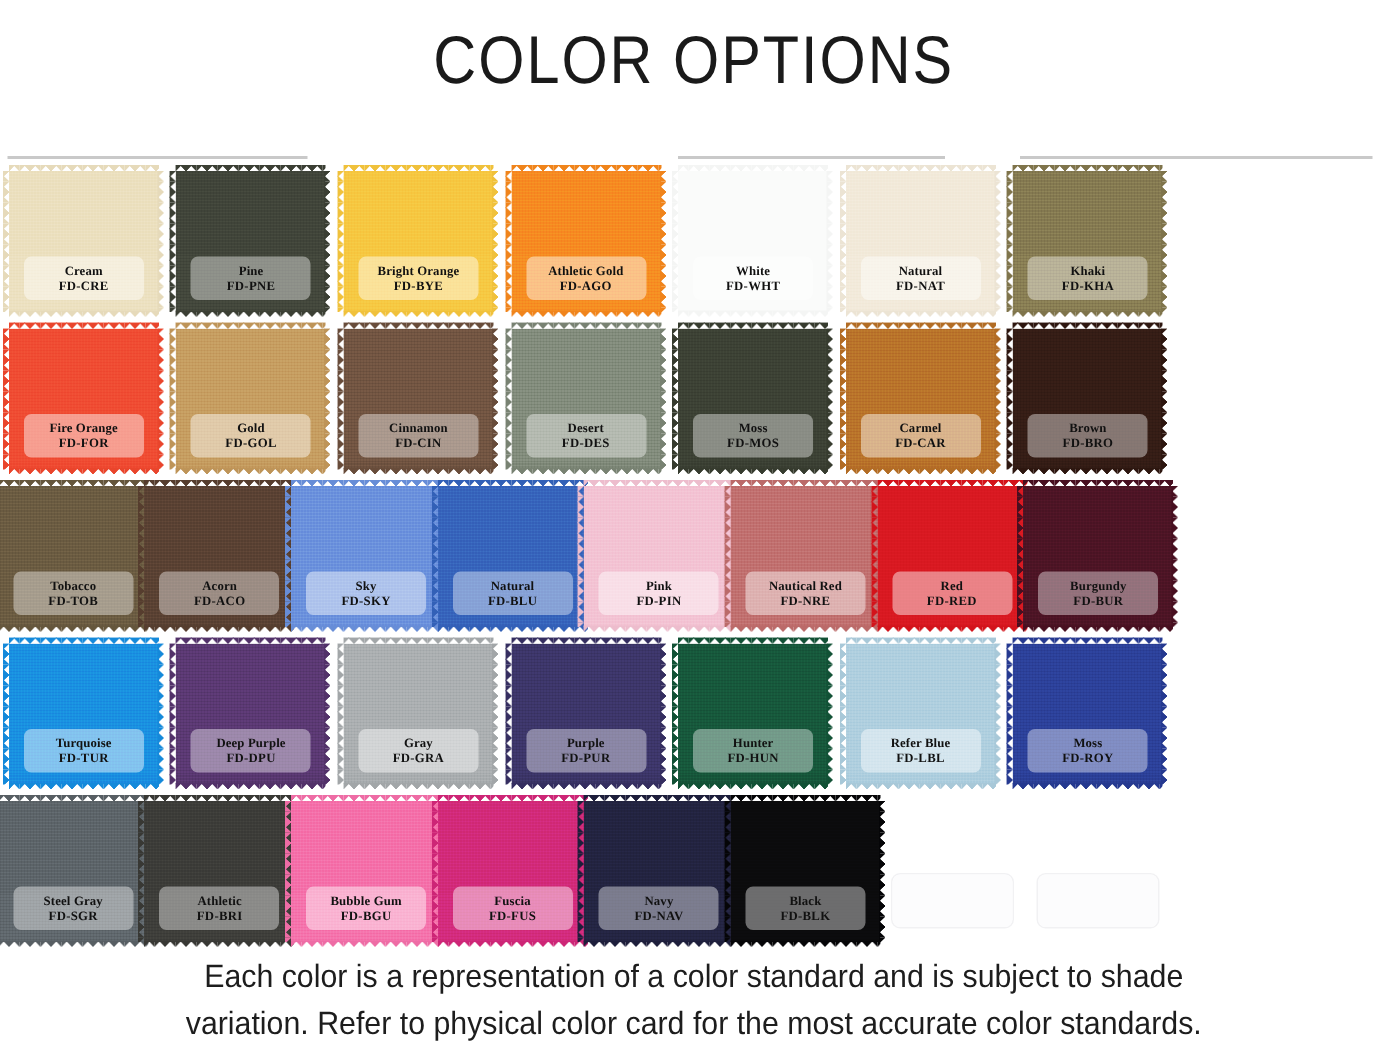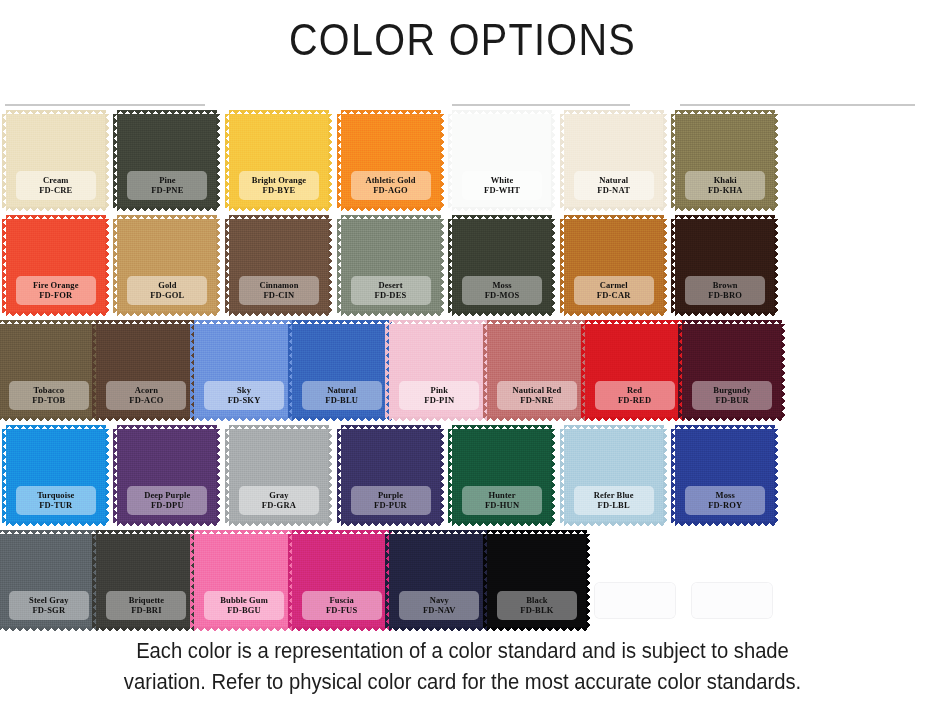--- a/index.html
+++ b/index.html
@@ -535,21 +535,21 @@
         </div>
       </div>
       <div class="cell">
         <div class="swatch">
           <div class="fabric" style="background-color: rgb(62, 62, 58);"></div>
           <div class="zig zig-t" style="background-image: linear-gradient(45deg, rgb(56, 56, 52) 25%, transparent 25%, transparent 75%, rgb(56, 56, 52) 75%), linear-gradient(-45deg, rgb(56, 56, 52) 25%, transparent 25%, transparent 75%, rgb(56, 56, 52) 75%); background-size: 7px 10px; background-position: 0px 0px, 0px 0px;"></div>
           <div class="zig zig-b" style="background-image: linear-gradient(45deg, rgb(56, 56, 52) 25%, transparent 25%, transparent 75%, rgb(56, 56, 52) 75%), linear-gradient(-45deg, rgb(56, 56, 52) 25%, transparent 25%, transparent 75%, rgb(56, 56, 52) 75%); background-size: 7px 10px; background-position: 0px 0px, 0px 0px;"></div>
           <div class="zig zig-l" style="background-image: linear-gradient(45deg, rgb(56, 56, 52) 25%, transparent 25%, transparent 75%, rgb(56, 56, 52) 75%), linear-gradient(-45deg, rgb(56, 56, 52) 25%, transparent 25%, transparent 75%, rgb(56, 56, 52) 75%); background-size: 10px 7px;"></div>
           <div class="zig zig-r" style="background-image: linear-gradient(45deg, rgb(56, 56, 52) 25%, transparent 25%, transparent 75%, rgb(56, 56, 52) 75%), linear-gradient(-45deg, rgb(56, 56, 52) 25%, transparent 25%, transparent 75%, rgb(56, 56, 52) 75%); background-size: 10px 7px;"></div>
           <div class="plate dark-plate">
-            <span class="cname">Briquette</span>
+            <span class="cname">Athletic</span>
             <span class="ccode">FD-BRI</span>
           </div>
         </div>
       </div>
       <div class="cell">
         <div class="swatch">
           <div class="fabric" style="background-color: rgb(244, 114, 171);"></div>
           <div class="zig zig-t" style="background-image: linear-gradient(45deg, rgb(238, 108, 165) 25%, transparent 25%, transparent 75%, rgb(238, 108, 165) 75%), linear-gradient(-45deg, rgb(238, 108, 165) 25%, transparent 25%, transparent 75%, rgb(238, 108, 165) 75%); background-size: 7px 10px; background-position: 0px 0px, 0px 0px;"></div>
           <div class="zig zig-b" style="background-image: linear-gradient(45deg, rgb(238, 108, 165) 25%, transparent 25%, transparent 75%, rgb(238, 108, 165) 75%), linear-gradient(-45deg, rgb(238, 108, 165) 25%, transparent 25%, transparent 75%, rgb(238, 108, 165) 75%); background-size: 7px 10px; background-position: 0px 0px, 0px 0px;"></div>
           <div class="zig zig-l" style="background-image: linear-gradient(45deg, rgb(238, 108, 165) 25%, transparent 25%, transparent 75%, rgb(238, 108, 165) 75%), linear-gradient(-45deg, rgb(238, 108, 165) 25%, transparent 25%, transparent 75%, rgb(238, 108, 165) 75%); background-size: 10px 7px;"></div>

